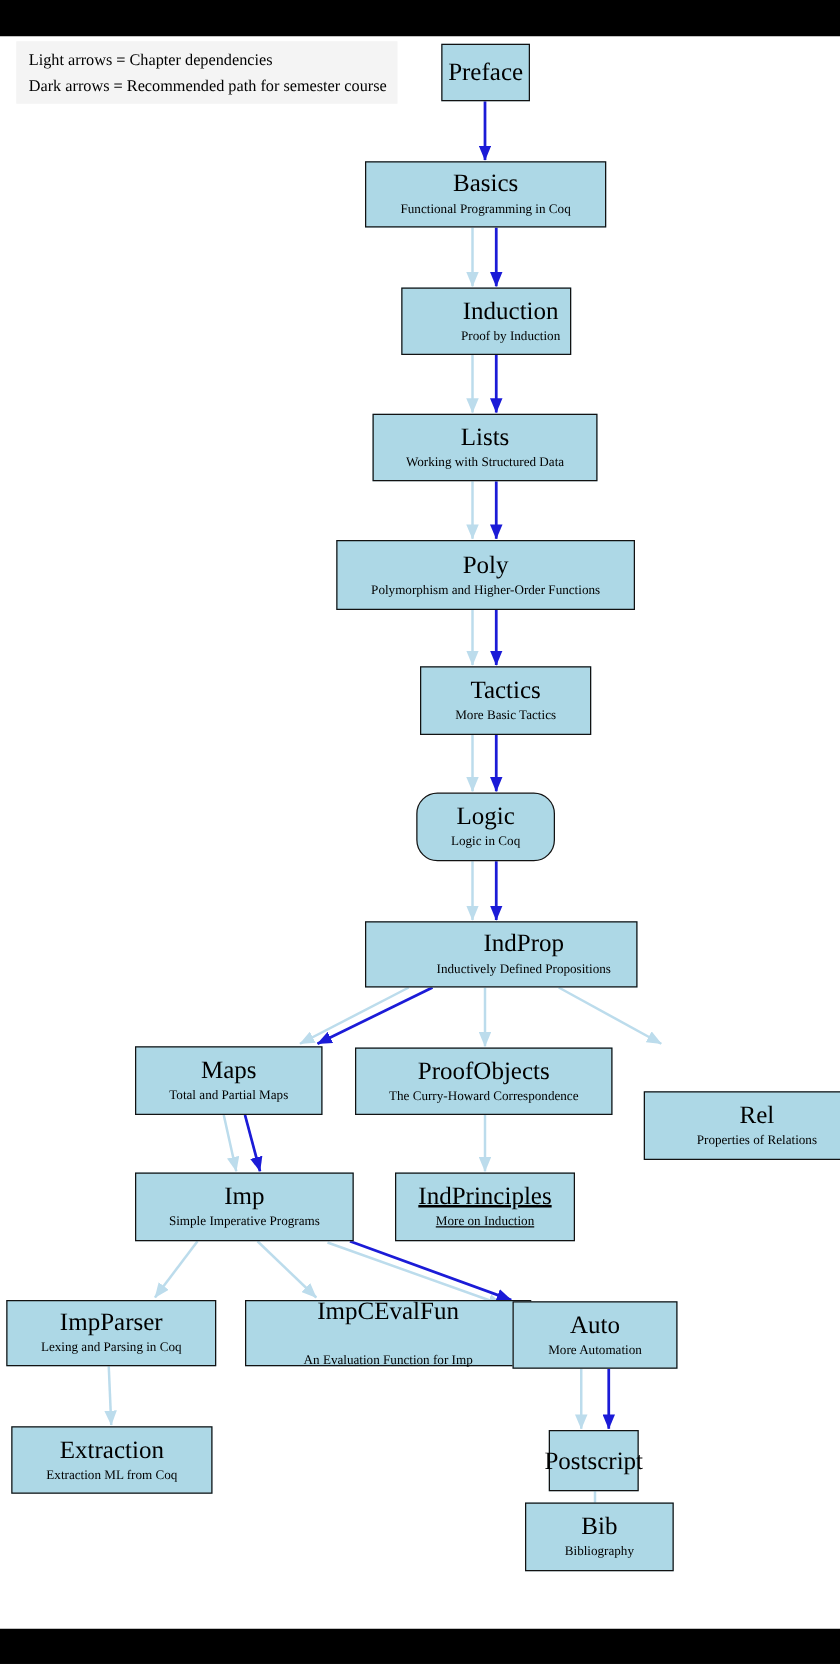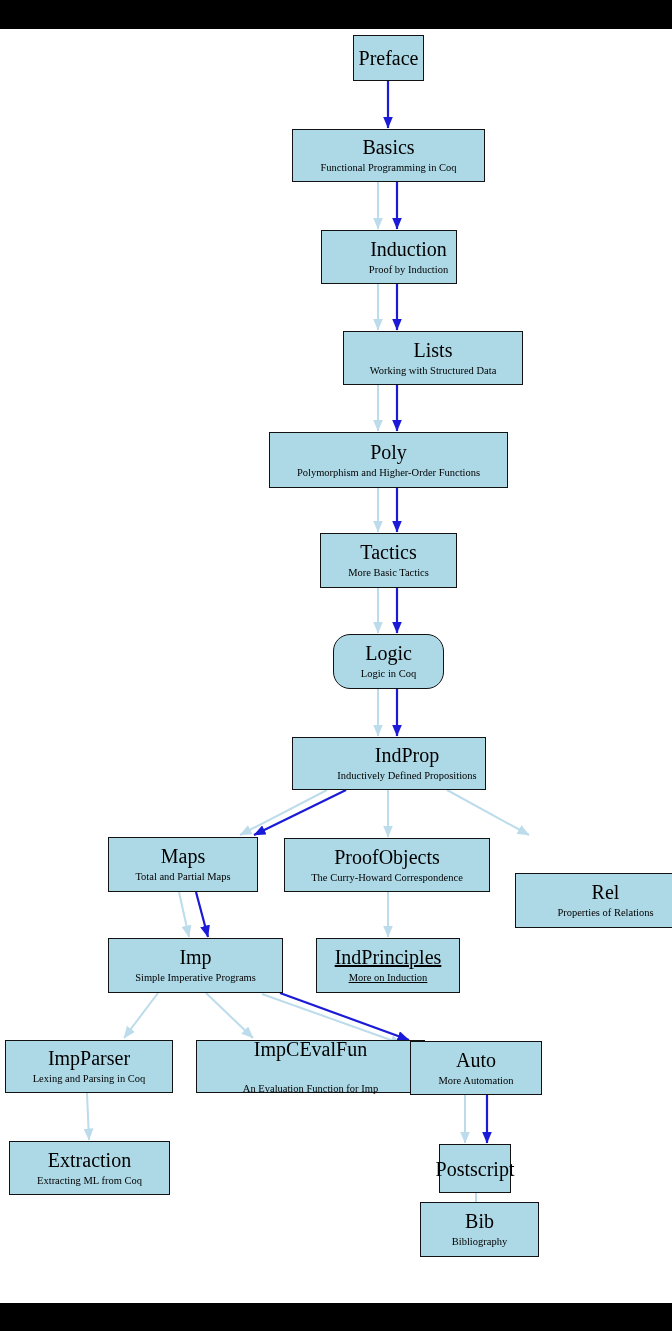--- a/index.html
+++ b/index.html
@@ -66,50 +66,54 @@
       <line x1="158" y1="993" x2="124" y2="1038" class="edge-light" marker-end="url(#ah-light)"></line>
       <line x1="206" y1="993" x2="253" y2="1038" class="edge-light" marker-end="url(#ah-light)"></line>
       <line x1="262" y1="994" x2="402" y2="1044" class="edge-light" marker-end="url(#ah-light)"></line>
       <line x1="280" y1="993" x2="409" y2="1040" class="edge-dark" marker-end="url(#ah-dark)"></line>
       <line x1="87" y1="1093" x2="89" y2="1140" class="edge-light" marker-end="url(#ah-light)"></line>
       <line x1="465" y1="1095" x2="465" y2="1143" class="edge-light" marker-end="url(#ah-light)"></line>
       <line x1="487" y1="1095" x2="487" y2="1143" class="edge-dark" marker-end="url(#ah-dark)"></line>
       <line x1="476" y1="1193" x2="476" y2="1241" class="edge-light" marker-end="url(#ah-light)"></line>
     </svg>
 
+  <div class="legend">
+    <div>Light arrows = Chapter dependencies</div>
+    <div>Dark arrows = Recommended path for semester course</div>
+  </div>
 
   <div id="nodes">
       <div class="node" style="left: 353px; top: 35px; width: 71px; height: 46px;">
         <div class="title">Preface</div>
       </div>
       <div class="node" style="left: 292px; top: 129px; width: 193px; height: 53px;">
         <div class="title">Basics</div>
         <div class="subtitle">Functional Programming in Coq</div>
       </div>
       <div class="node" style="left: 321px; top: 230px; width: 136px; height: 54px; padding-left: 39px;">
         <div class="title">Induction</div>
         <div class="subtitle">Proof by Induction</div>
       </div>
-      <div class="node" style="left: 298px; top: 331px; width: 180px; height: 54px; margin-left: 45px;">
+      <div class="node" style="left: 298px; top: 331px; width: 180px; height: 54px;">
         <div class="title">Lists</div>
         <div class="subtitle">Working with Structured Data</div>
       </div>
       <div class="node" style="left: 269px; top: 432px; width: 239px; height: 56px;">
         <div class="title">Poly</div>
         <div class="subtitle">Polymorphism and Higher-Order Functions</div>
       </div>
-      <div class="node" style="left: 320px; top: 533px; width: 137px; height: 55px;">
+      <div class="node" style="left: 336px; top: 533px; width: 137px; height: 55px;">
         <div class="title">Tactics</div>
         <div class="subtitle">More Basic Tactics</div>
       </div>
       <div class="node" style="left: 333px; top: 634px; width: 111px; height: 55px; border-radius: 17px;">
         <div class="title">Logic</div>
         <div class="subtitle">Logic in Coq</div>
       </div>
-      <div class="node" style="left: 292px; top: 737px; width: 194px; height: 53px; padding-left: 36px;">
+      <div class="node" style="left: 292px; top: 737px; width: 218px; height: 53px; padding-left: 36px;">
         <div class="title">IndProp</div>
         <div class="subtitle">Inductively Defined Propositions</div>
       </div>
       <div class="node" style="left: 108px; top: 837px; width: 150px; height: 55px;">
         <div class="title">Maps</div>
         <div class="subtitle">Total and Partial Maps</div>
       </div>
       <div class="node" style="left: 284px; top: 838px; width: 206px; height: 54px;">
         <div class="title">ProofObjects</div>
         <div class="subtitle">The Curry-Howard Correspondence</div>
@@ -133,21 +137,21 @@
       <div class="node" style="left: 196px; top: 1040px; width: 229px; height: 53px; gap: 25px;">
         <div class="title">ImpCEvalFun</div>
         <div class="subtitle">An Evaluation Function for Imp</div>
       </div>
       <div class="node" style="left: 410px; top: 1041px; width: 132px; height: 54px;">
         <div class="title">Auto</div>
         <div class="subtitle">More Automation</div>
       </div>
       <div class="node" style="left: 9px; top: 1141px; width: 161px; height: 54px;">
         <div class="title">Extraction</div>
-        <div class="subtitle">Extracting ML from Coq</div>
+        <div class="subtitle">Extraction ML from Coq</div>
       </div>
       <div class="node" style="left: 439px; top: 1144px; width: 72px; height: 49px;">
         <div class="title">Postscript</div>
       </div>
       <div class="node" style="left: 420px; top: 1202px; width: 119px; height: 55px; justify-content: center;">
         <div class="title">Bib</div>
         <div class="subtitle">Bibliography</div>
       </div>
     </div>
 </div>

